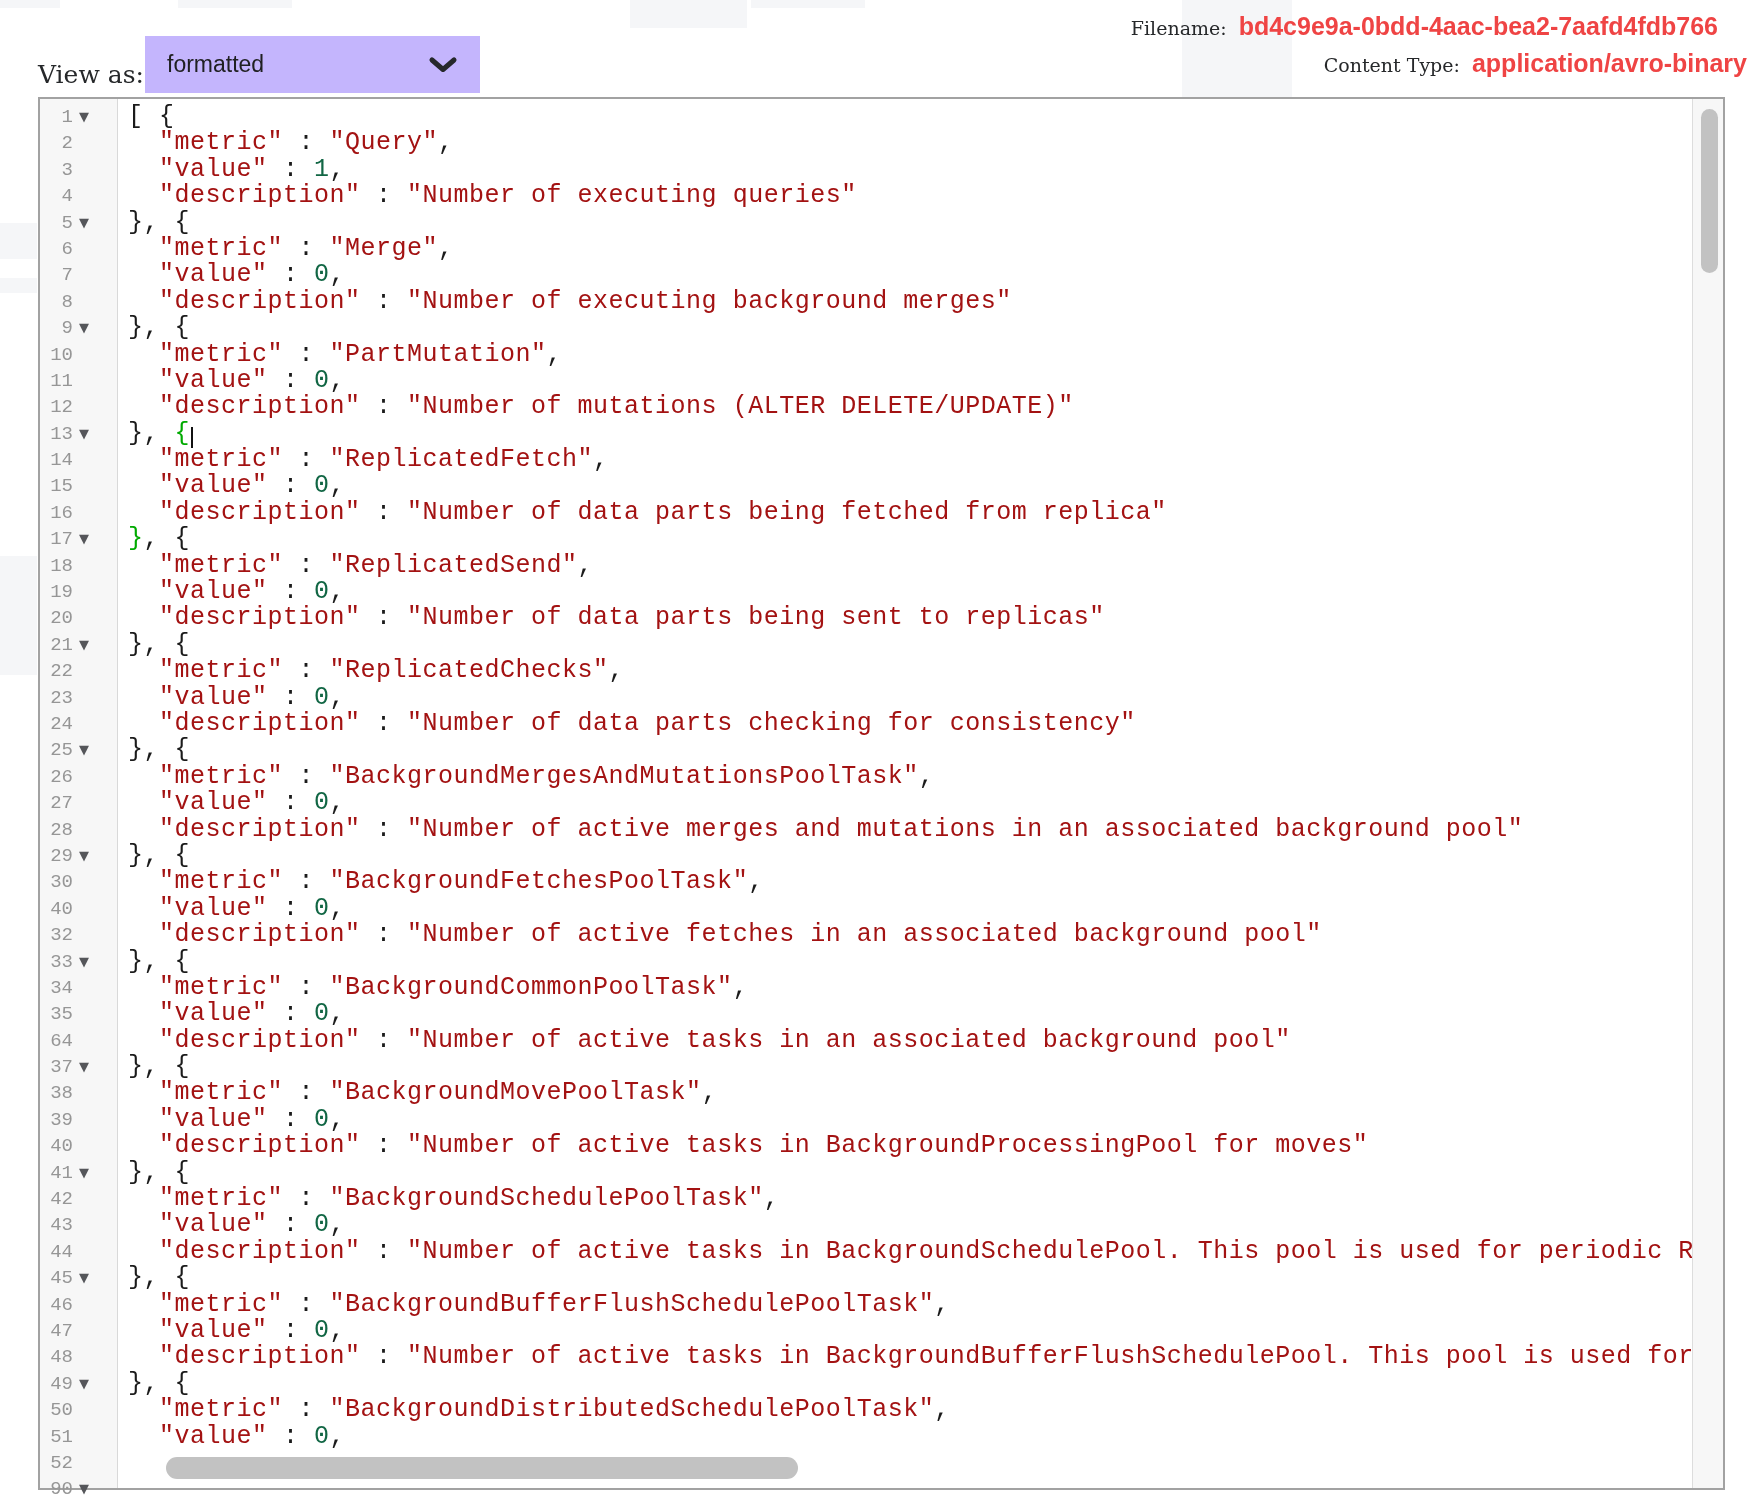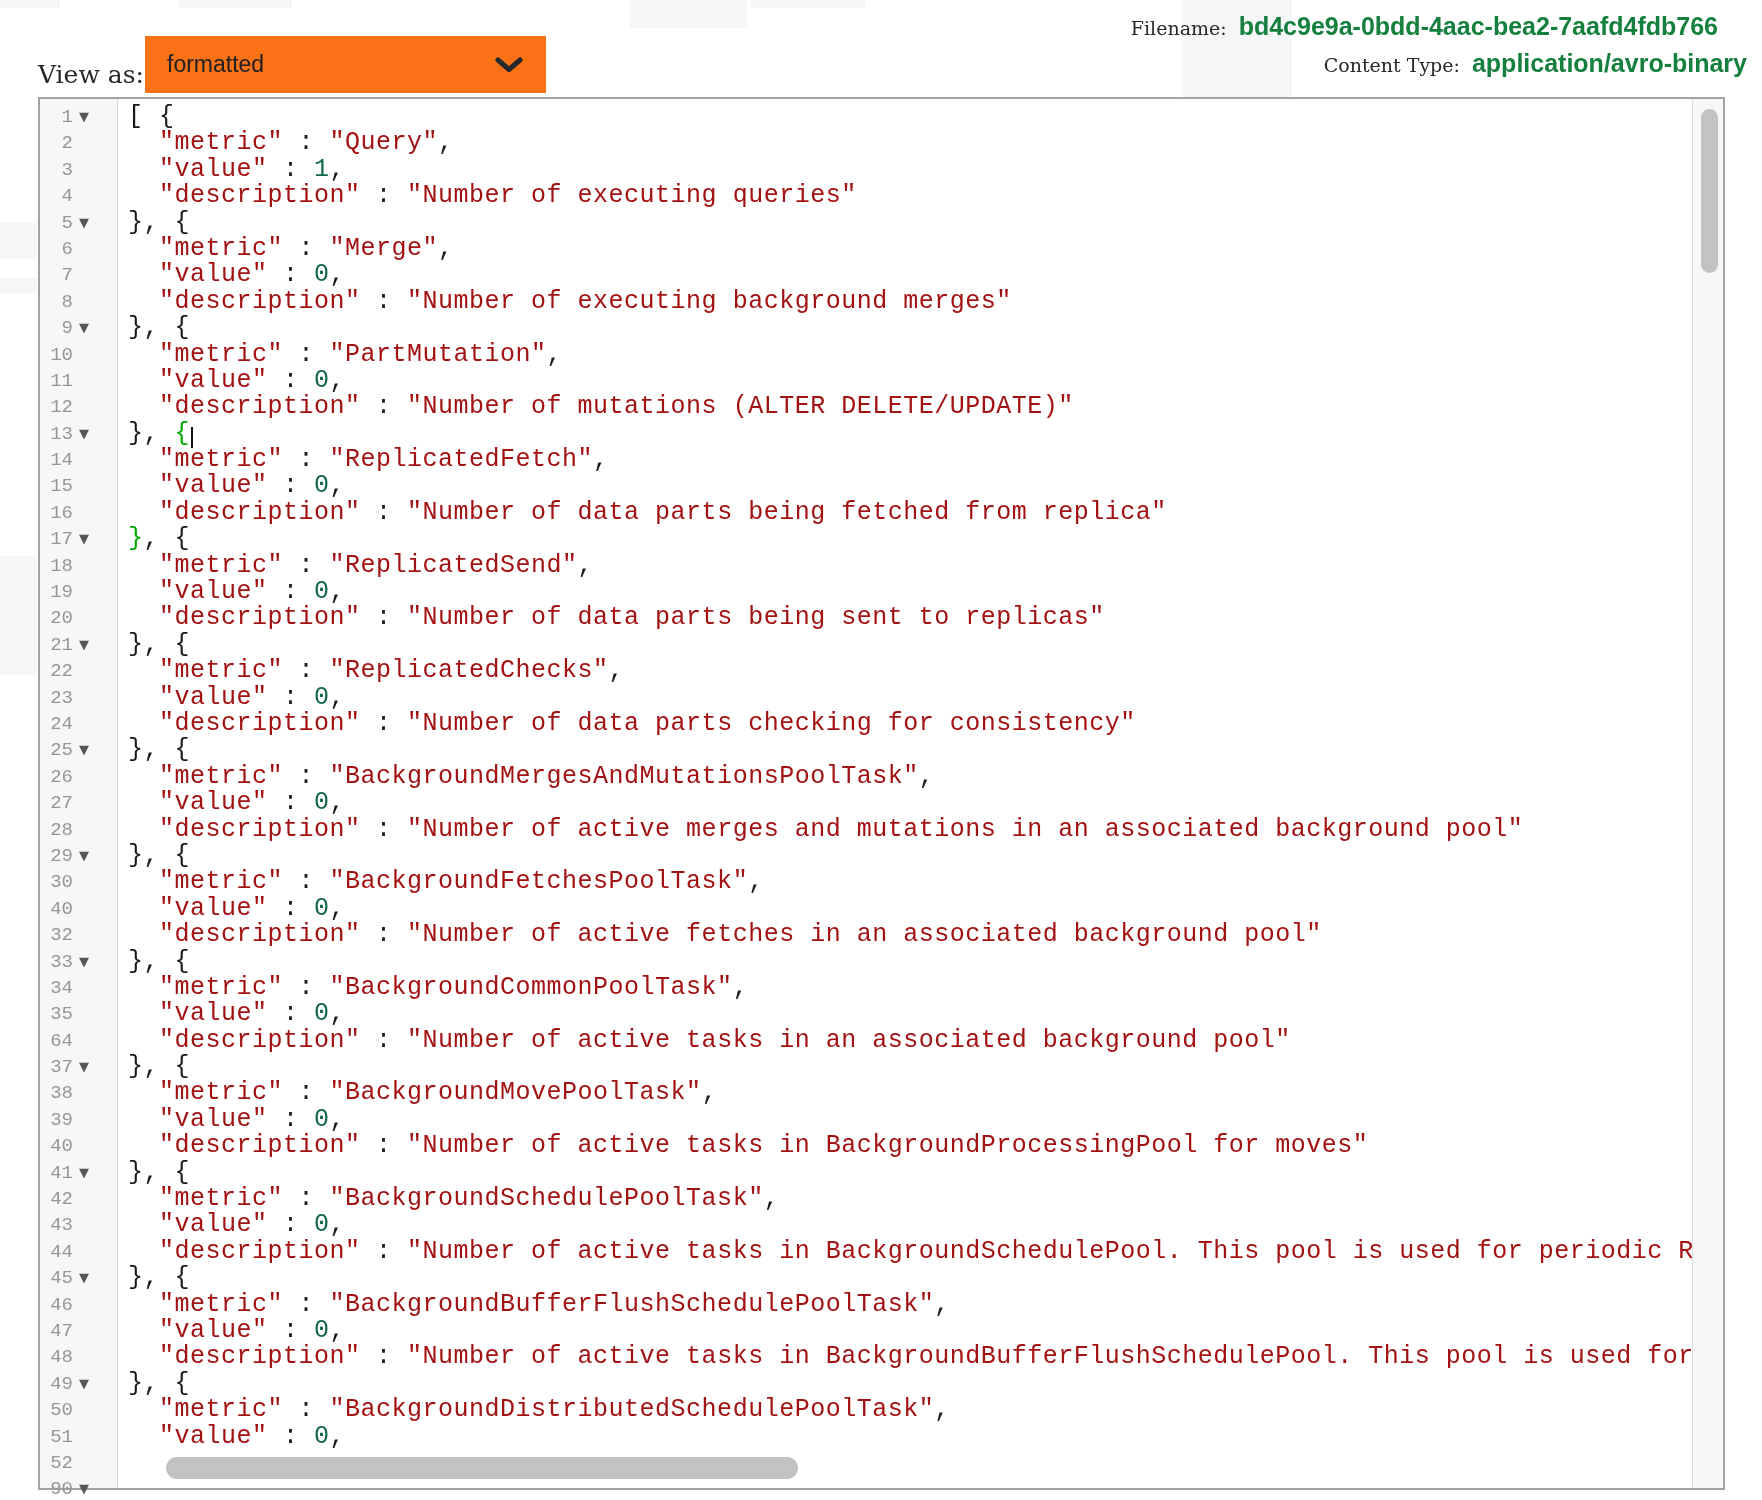--- a/index.html
+++ b/index.html
@@ -7,35 +7,35 @@
     width:1762px;height:1500px;position:relative;overflow:hidden;
     background:#ffffff;font-family:"Liberation Sans",sans-serif;
   }
   .skel{position:absolute;background:#f5f6f8;}
   
   .viewas-label{
     position:absolute;left:38px;top:60px;
     font-family:"DejaVu Serif",serif;font-size:25px;color:#26282a;
   }
   .select{
-    position:absolute;left:145px;top:36px;width:401px;height:57px;
-    background:#f97316;display:flex;align-items:center;cursor:pointer;
+    position:absolute;left:145px;top:36px;width:335px;height:57px;
+    background:#c4b5fd;display:flex;align-items:center;cursor:pointer;
   }
   .select .sel-text{
     margin-left:22px;font-size:23px;color:#202022;
     font-family:"Liberation Sans",sans-serif;flex:1;
   }
   .select .chev{margin-right:22px;display:flex;align-items:center;}
   .hdr-row{position:absolute;white-space:nowrap;}
   .hdr-row .lbl{
     font-family:"DejaVu Serif",serif;font-size:19px;color:#26282a;
   }
   .hdr-row .val{
     font-family:"Liberation Sans",sans-serif;font-weight:bold;
-    font-size:25px;color:#15803d;margin-left:12px;
+    font-size:25px;color:#ef4444;margin-left:12px;
   }
   #filename-row{top:12px;right:44px;}
   #ctype-row{top:49px;right:15px;text-align:right;}
   
   .editor{
     position:absolute;left:38px;top:97px;width:1687px;height:1393px;
     border:2px solid #a2a2a2;box-sizing:border-box;background:#fff;
   }
   .gutter{
     position:absolute;left:0;top:0;bottom:0;width:77px;

